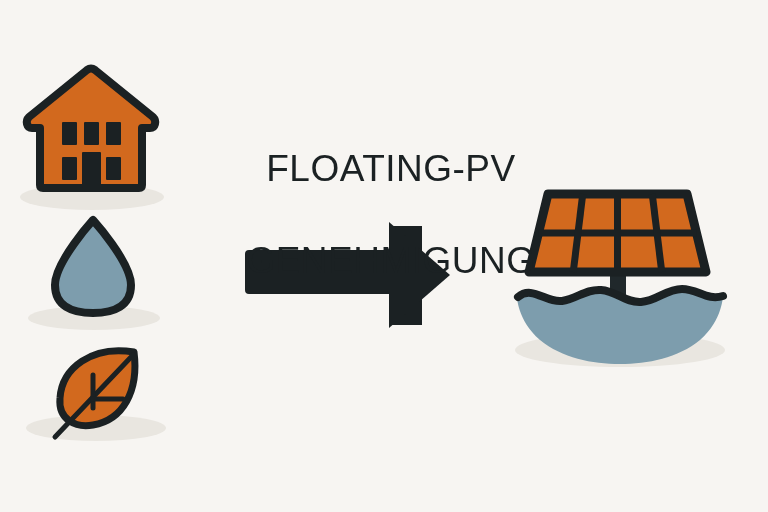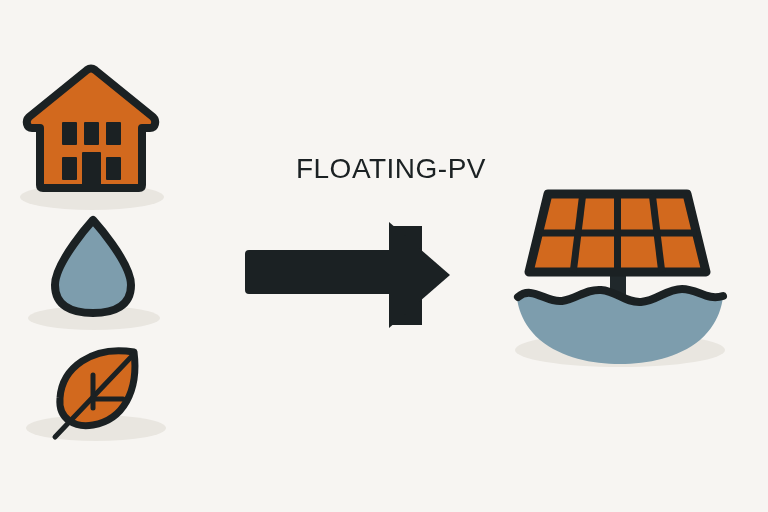--- a/index.html
+++ b/index.html
@@ -23,21 +23,21 @@
     height: 512px;
   }
   #headline {
     position: absolute;
     left: 196px;
     top: 100px;
     width: 390px;
     text-align: center;
     color: #1b2123;
     font-family: "Liberation Sans", sans-serif;
-    font-size: 28px;
+    font-size: 37px;
     line-height: 46px;
     letter-spacing: 0.5px;
     font-weight: 400;
     white-space: pre-line;
   }
   #headline .line {
     display: block;
   }
 </style>
 </head>
@@ -127,15 +127,16 @@
       <path d="M 538.5 233 L 696.5 233" stroke="#1b2123" stroke-width="7" fill="none"></path>
 
       <path d="M 582.75 194 L 573.25 272" stroke="#1b2123" stroke-width="7" fill="none"></path>
       <path d="M 617.5 194 L 617.5 272" stroke="#1b2123" stroke-width="7" fill="none"></path>
       <path d="M 652.25 194 L 661.75 272" stroke="#1b2123" stroke-width="7" fill="none"></path>
     </g>
   </svg>
 
   <div id="headline">
     <span class="line">FLOATING-PV</span>
+    <span class="line">GENEHMIGUNG</span>
   </div>
 
 </div>
 
 </body></html>

